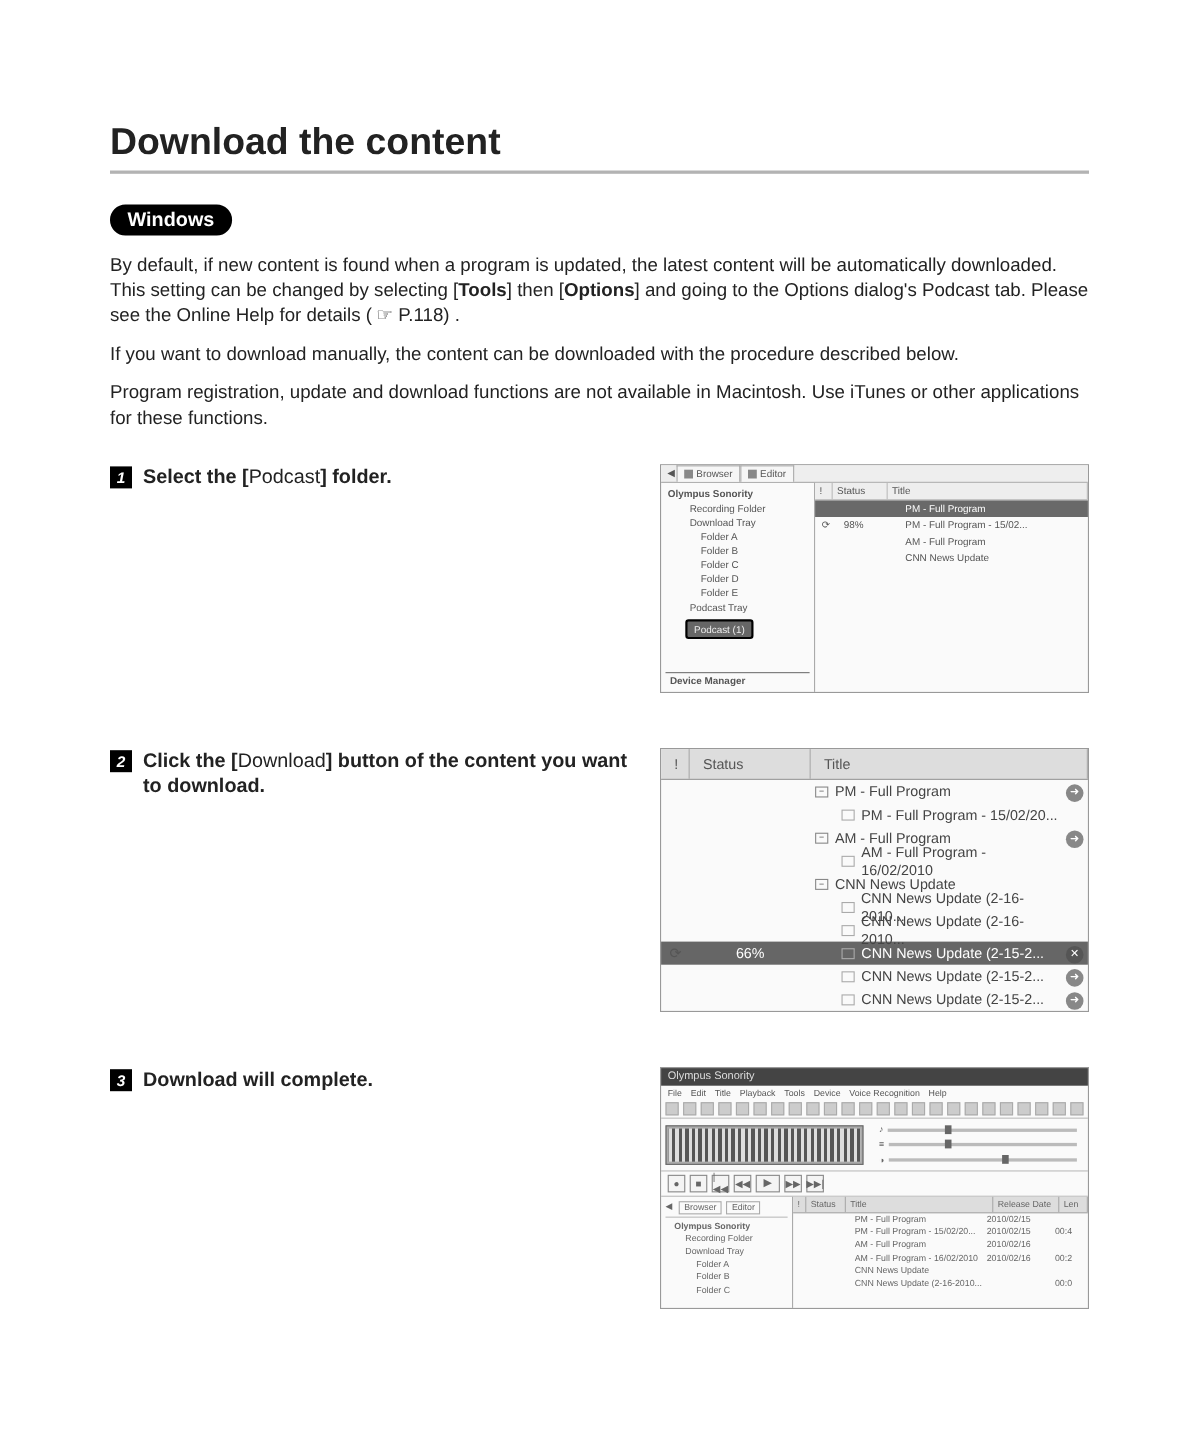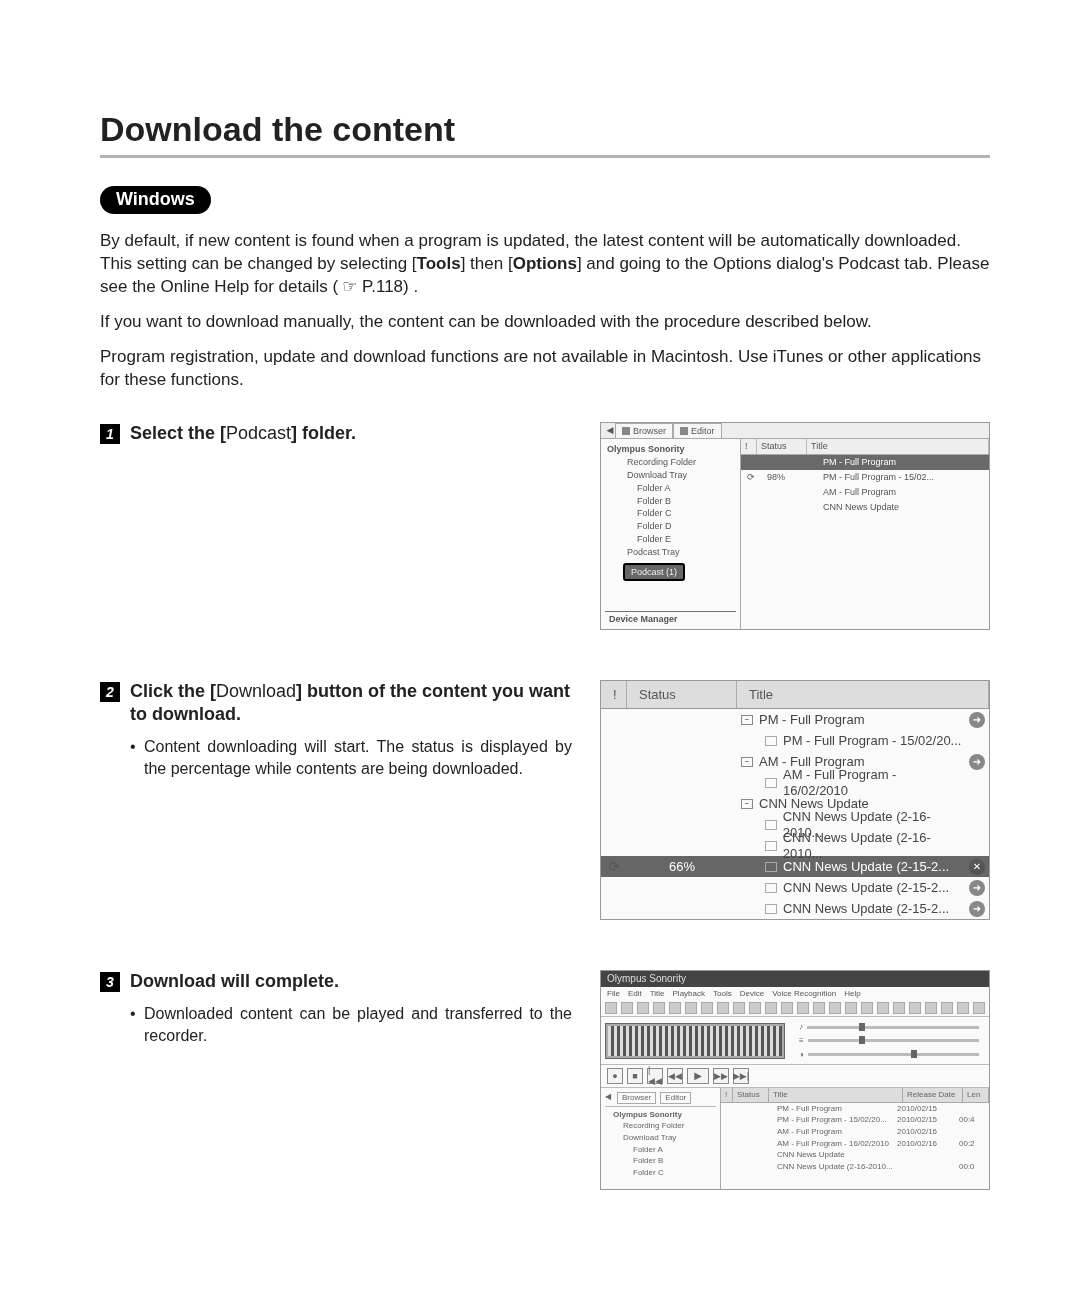--- a/index.html
+++ b/index.html
@@ -278,23 +278,20 @@
 
 
 <div class="step-row" style="margin-top:50px;">
   <div class="step-left">
     <div class="step-head">
       <div class="step-num">2</div>
       <div class="step-title">
         <span>Click the [</span><span class="sb">Download</span><span>] button of the content you want to download.</span>
       </div>
     </div>
-    <div class="step-body">
-      <div class="bullet">Content downloading will start. The status is displayed by the percentage while contents are being downloaded.</div>
-    </div>
   </div>
   <div class="step-right">
     <div class="shot shot2">
       <div class="hdr">
         <div class="c-i">!</div>
         <div class="c-status">Status</div>
         <div class="c-title">Title</div>
       </div>
       <div class="rows" id="s2rows">
           <div class="row">
@@ -391,23 +388,20 @@
     </div>
   </div>
 </div>
 
 
 <div class="step-row" style="margin-top:50px;">
   <div class="step-left">
     <div class="step-head">
       <div class="step-num">3</div>
       <div class="step-title">Download will complete.</div>
-    </div>
-    <div class="step-body">
-      <div class="bullet">Downloaded content can be played and transferred to the recorder.</div>
     </div>
   </div>
   <div class="step-right">
     <div class="shot shot3">
       <div class="titlebar">Olympus Sonority</div>
       <div class="menu" id="s3menu">
           <span>File</span>
           <span>Edit</span>
           <span>Title</span>
           <span>Playback</span>

